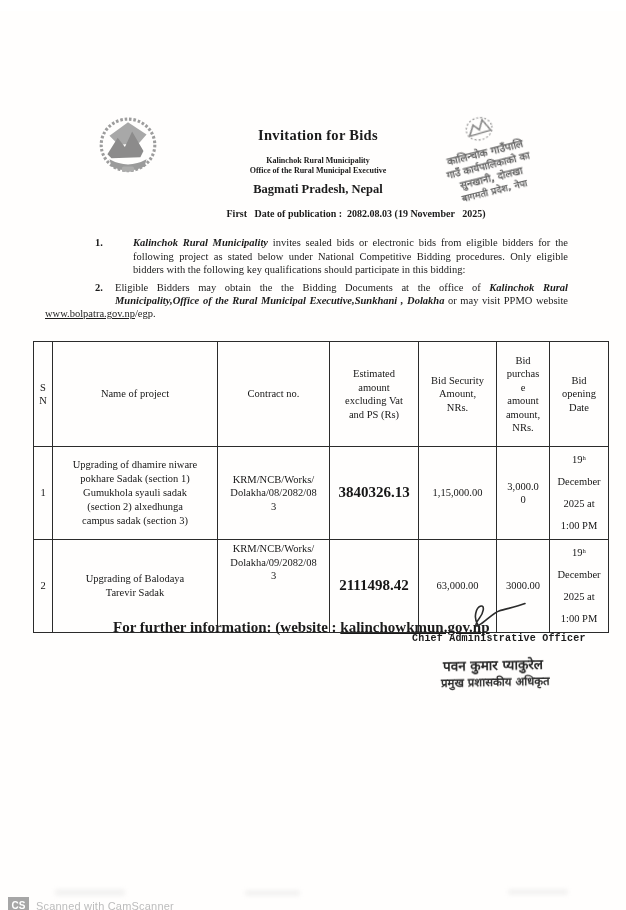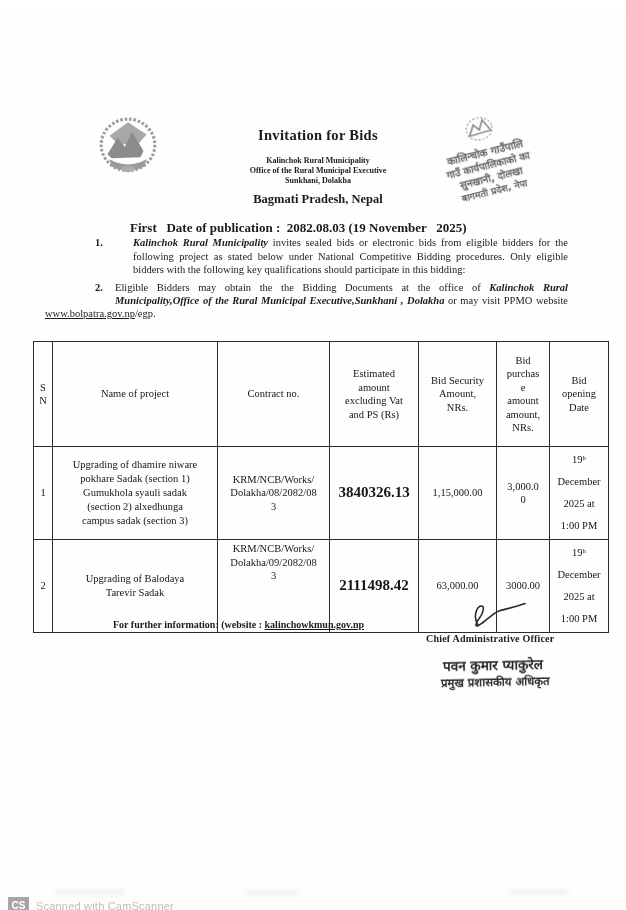--- a/index.html
+++ b/index.html
@@ -8,22 +8,22 @@
     background:#fffefd; overflow:hidden;
     font-family:"Liberation Serif", serif; color:#1b1b1b;
   }
   
   .logo { position:absolute; left:97px; top:104px; width:62px; height:66px; filter:blur(.4px); opacity:.85; }
   .head-center { position:absolute; left:153px; top:116px; width:330px; text-align:center; }
   .doc-title { font-size:14.5px; font-weight:bold; letter-spacing:.3px; }
   .org-lines { margin-top:12px; font-size:8px; font-weight:bold; line-height:10px; }
   .province { margin-top:6px; font-size:12.5px; font-weight:bold; }
   .pub-line {
-    position:absolute; left:130px; top:209px; width:452px; 
-    font-size:13px; font-weight:bold; white-space:pre-wrap;
+    position:absolute; left:130px; top:197px; width:452px; text-align:center;
+    font-size:10px; font-weight:bold; white-space:pre-wrap;
   }
   .round-stamp {
     position:absolute; left:424px; top:104px; width:124px; text-align:center;
     transform:rotate(-14deg); color:#4d4d4d; font-weight:bold;
     font-family:"DejaVu Sans", sans-serif; opacity:.88; filter:blur(.25px);
   }
   .round-stamp .emblem { width:30px; height:26px; margin:0 auto 1px auto; opacity:.8; }
   .rs1 { font-size:10.5px; } .rs2 { font-size:10px; } .rs3 { font-size:10px; } .rs4 { font-size:9.5px; }
   .round-stamp div { line-height:13px; white-space:nowrap; }
   
@@ -44,23 +44,23 @@
   .bids-table td { border:1.5px solid #2b2b2b; text-align:center; vertical-align:middle;
     padding:2px 3px; white-space:pre-line; line-height:13.5px; overflow:hidden; }
   .bids-table tr.hdr td { height:100px; }
   .bids-table tr.r1 td { height:88px; }
   .bids-table tr.r2 td { height:72px; }
   td.name { line-height:14px; }
   td.est { font-weight:bold; font-size:15px; }
   td.vtop { vertical-align:top; }
   td.date { font-size:10.5px; line-height:22px; }
   
-  .info-line { position:absolute; left:113px; top:608px; font-size:10px; font-weight:bold; }
+  .info-line { position:absolute; left:113px; top:608px; font-size:15px; font-weight:bold; }
   .signature { position:absolute; left:462px; top:588px; width:70px; height:34px; }
-  .officer-title { position:absolute; left:426px; top:622px; font-size:10px; font-weight:bold; letter-spacing:.2px; }
+  .officer-title { position:absolute; left:412px; top:622px; font-size:10px; font-weight:bold; letter-spacing:.2px;font-family:Liberation Mono, monospace; }
   .stamp-name {
     position:absolute; left:443px; top:645px; font-size:13.5px; font-weight:bold; color:#262626;
     white-space:nowrap; font-family:"DejaVu Sans", sans-serif; transform:rotate(-1.2deg); filter:blur(.2px);
   }
   .stamp-role {
     position:absolute; left:441px; top:663px; font-size:11.5px; font-weight:bold; color:#2e2e2e;
     white-space:nowrap; font-family:"DejaVu Sans", sans-serif; transform:rotate(-1.2deg); filter:blur(.2px);
   }
   
   .ghost { position:absolute; background:#d8d8d8; opacity:.3; filter:blur(2px); border-radius:2px; }
@@ -90,21 +90,20 @@
       <path d="M12 43 Q30 53 48 43 L46 50 Q30 58 14 50 Z" fill="#8a8a8a"></path>
       <rect x="24" y="50" width="12" height="5" rx="2" fill="#9f9f9f"></rect>
     </svg>
   </div>
 
   <div class="head-center">
     <div class="doc-title">Invitation for Bids</div>
     <div class="org-lines">
       <div>Kalinchok Rural Municipality</div>
       <div>Office of the Rural Municipal Executive</div>
-      <div>Sunkhani, Dolakha</div>
     </div>
     <div class="province">Bagmati Pradesh, Nepal</div>
   </div>
   <div class="pub-line">First   Date of publication :  2082.08.03 (19 November   2025)</div>
 
   <div class="round-stamp">
     <svg class="emblem" viewBox="0 0 30 26">
       <path d="M4 18 L10 8 L15 14 L20 5 L26 17 Z" fill="none" stroke="#5a5a5a" stroke-width="1.6"></path>
       <ellipse cx="15" cy="13" rx="13" ry="11" fill="none" stroke="#6a6a6a" stroke-width="1.2" stroke-dasharray="2 2"></ellipse>
     </svg>

